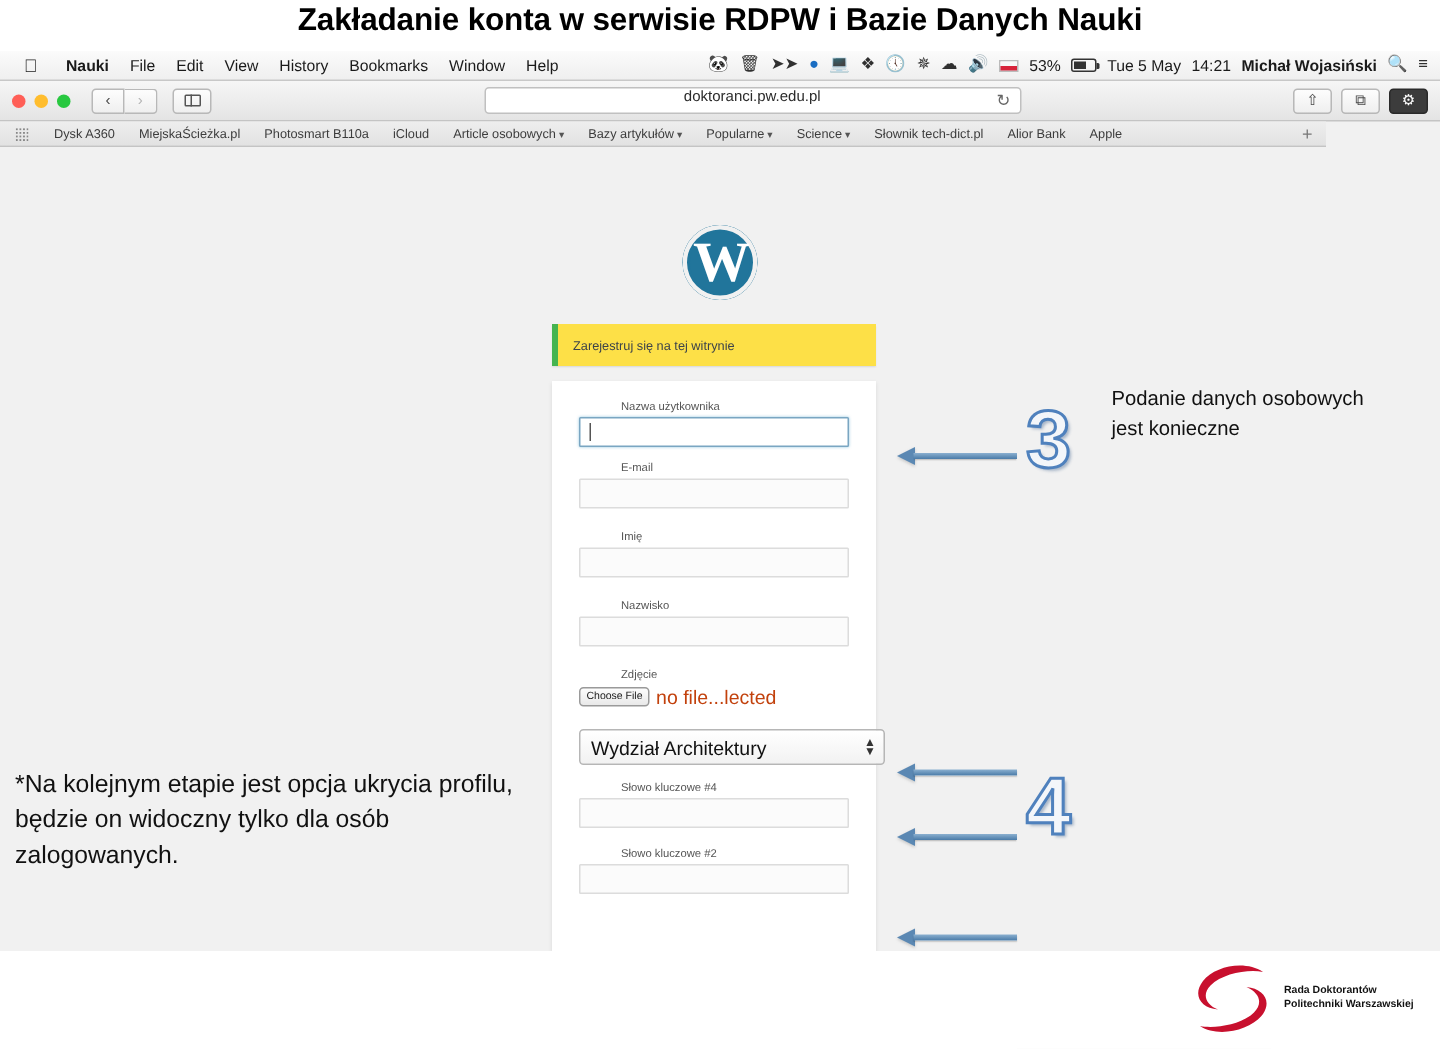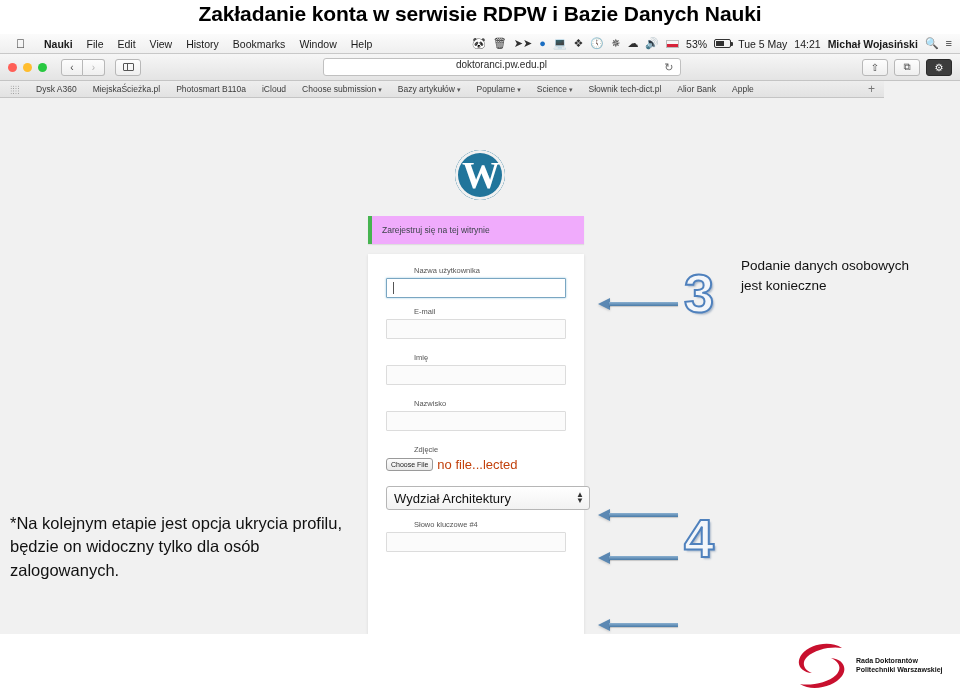--- a/index.html
+++ b/index.html
@@ -110,21 +110,21 @@
     position: absolute; left: 455px; top: 52px; width: 50px; height: 50px;
     border-radius: 50%; background: #21759b; color: #fff;
     display: flex; align-items: center; justify-content: center;
     font-family: "Liberation Serif", serif; font-size: 38px; font-weight: bold;
     line-height: 1; letter-spacing: -2px;
     box-shadow: inset 0 0 0 3px #f1f1f1, inset 0 0 0 5px #21759b;
   }
 
   .notice {
     position: absolute; left: 368px; top: 118px; width: 216px; height: 28px;
-    background: #f0abfc; border-left: 4px solid #46b450;
+    background: #fde047; border-left: 4px solid #46b450;
     box-shadow: 0 1px 1px rgba(0,0,0,.08);
     display: flex; align-items: center; padding-left: 10px;
     font-size: 8.5px; color: #3c434a;
   }
 
   .form-card {
     position: absolute; left: 368px; top: 156px; width: 216px; height: 380px;
     background: #fff; box-shadow: 0 1px 3px rgba(0,0,0,.10);
     padding: 12px 18px 0 18px;
   }
@@ -261,21 +261,21 @@
         <span class="tb dark">⚙</span>
       </span>
     </div>
 
     <div class="bookmarks">
       <span class="grid"></span>
       <span class="bk">Dysk A360</span>
       <span class="bk">MiejskaŚcieżka.pl</span>
       <span class="bk">Photosmart B110a</span>
       <span class="bk">iCloud</span>
-      <span class="bk"><span>Choose submission</span><span class="car">▾</span></span>
+      <span class="bk"><span>Article osobowych</span><span class="car">▾</span></span>
       <span class="bk"><span>Bazy artykułów</span><span class="car">▾</span></span>
       <span class="bk"><span>Popularne</span><span class="car">▾</span></span>
       <span class="bk"><span>Science</span><span class="car">▾</span></span>
       <span class="bk">Słownik tech-dict.pl</span>
       <span class="bk">Alior Bank</span>
       <span class="bk">Apple</span>
       <span class="plus">+</span>
     </div>
 
     <div class="page">
@@ -322,20 +322,24 @@
               <span>▲</span>
               <span>▼</span>
             </span>
         </div>
 
         <div class="fld">
           <span class="lab">Słowo kluczowe #4</span>
           <div class="inp"></div>
         </div>
 
+        <div class="fld" style="margin-top:12px;">
+          <span class="lab">Słowo kluczowe #2</span>
+          <div class="inp"></div>
+        </div>
 
       </div>
 
       <div class="arrow" style="left:598px; top:200px; width:80px;">
         <span class="head"></span>
         <span class="shaft"></span>
       </div>
       <div class="bignum" style="left:684px; top:168px;">3</div>
       <div class="anno-text" style="left:741px; top:158px; width:190px;">
         <span>Podanie danych osobowych jest konieczne</span>

